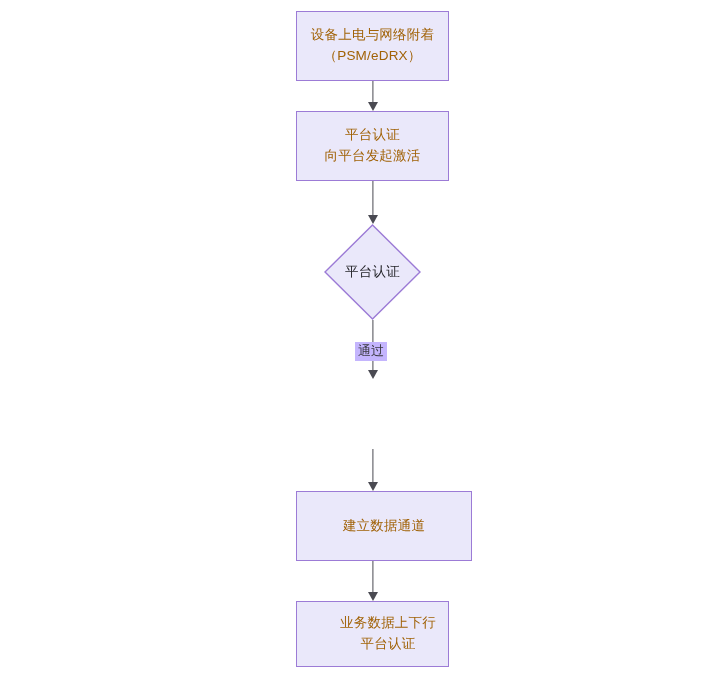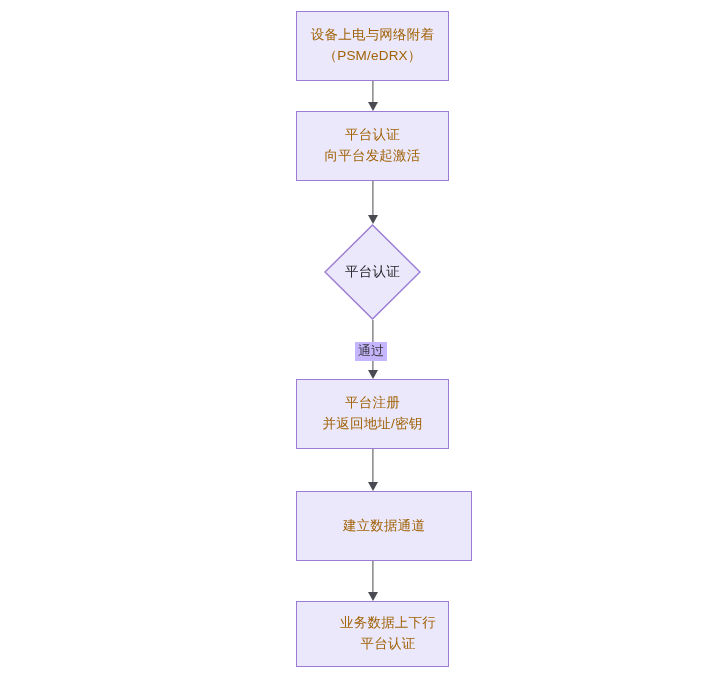--- a/index.html
+++ b/index.html
@@ -131,24 +131,20 @@
     </svg>
     <div class="dlabel">平台认证</div>
   </div>
 
   <div class="conn" style="left:364px; top:320px; width:18px; height:59px;">
     <div class="stem"></div>
     <div class="head"></div>
   </div>
   <div class="edge-label" style="left:355px; top:342px;">通过</div>
 
-  <div class="node" style="left:296px; top:379px; width:153px; height:70px;">
-    <span class="line1">平台注册</span>
-    <span class="line2">并返回地址/密钥</span>
-  </div>
 
   <div class="conn" style="left:364px; top:449px; width:18px; height:42px;">
     <div class="stem"></div>
     <div class="head"></div>
   </div>
 
   <div class="node" style="left:296px; top:491px; width:176px; height:70px;">
     <span class="line1">建立数据通道</span>
   </div>
 

